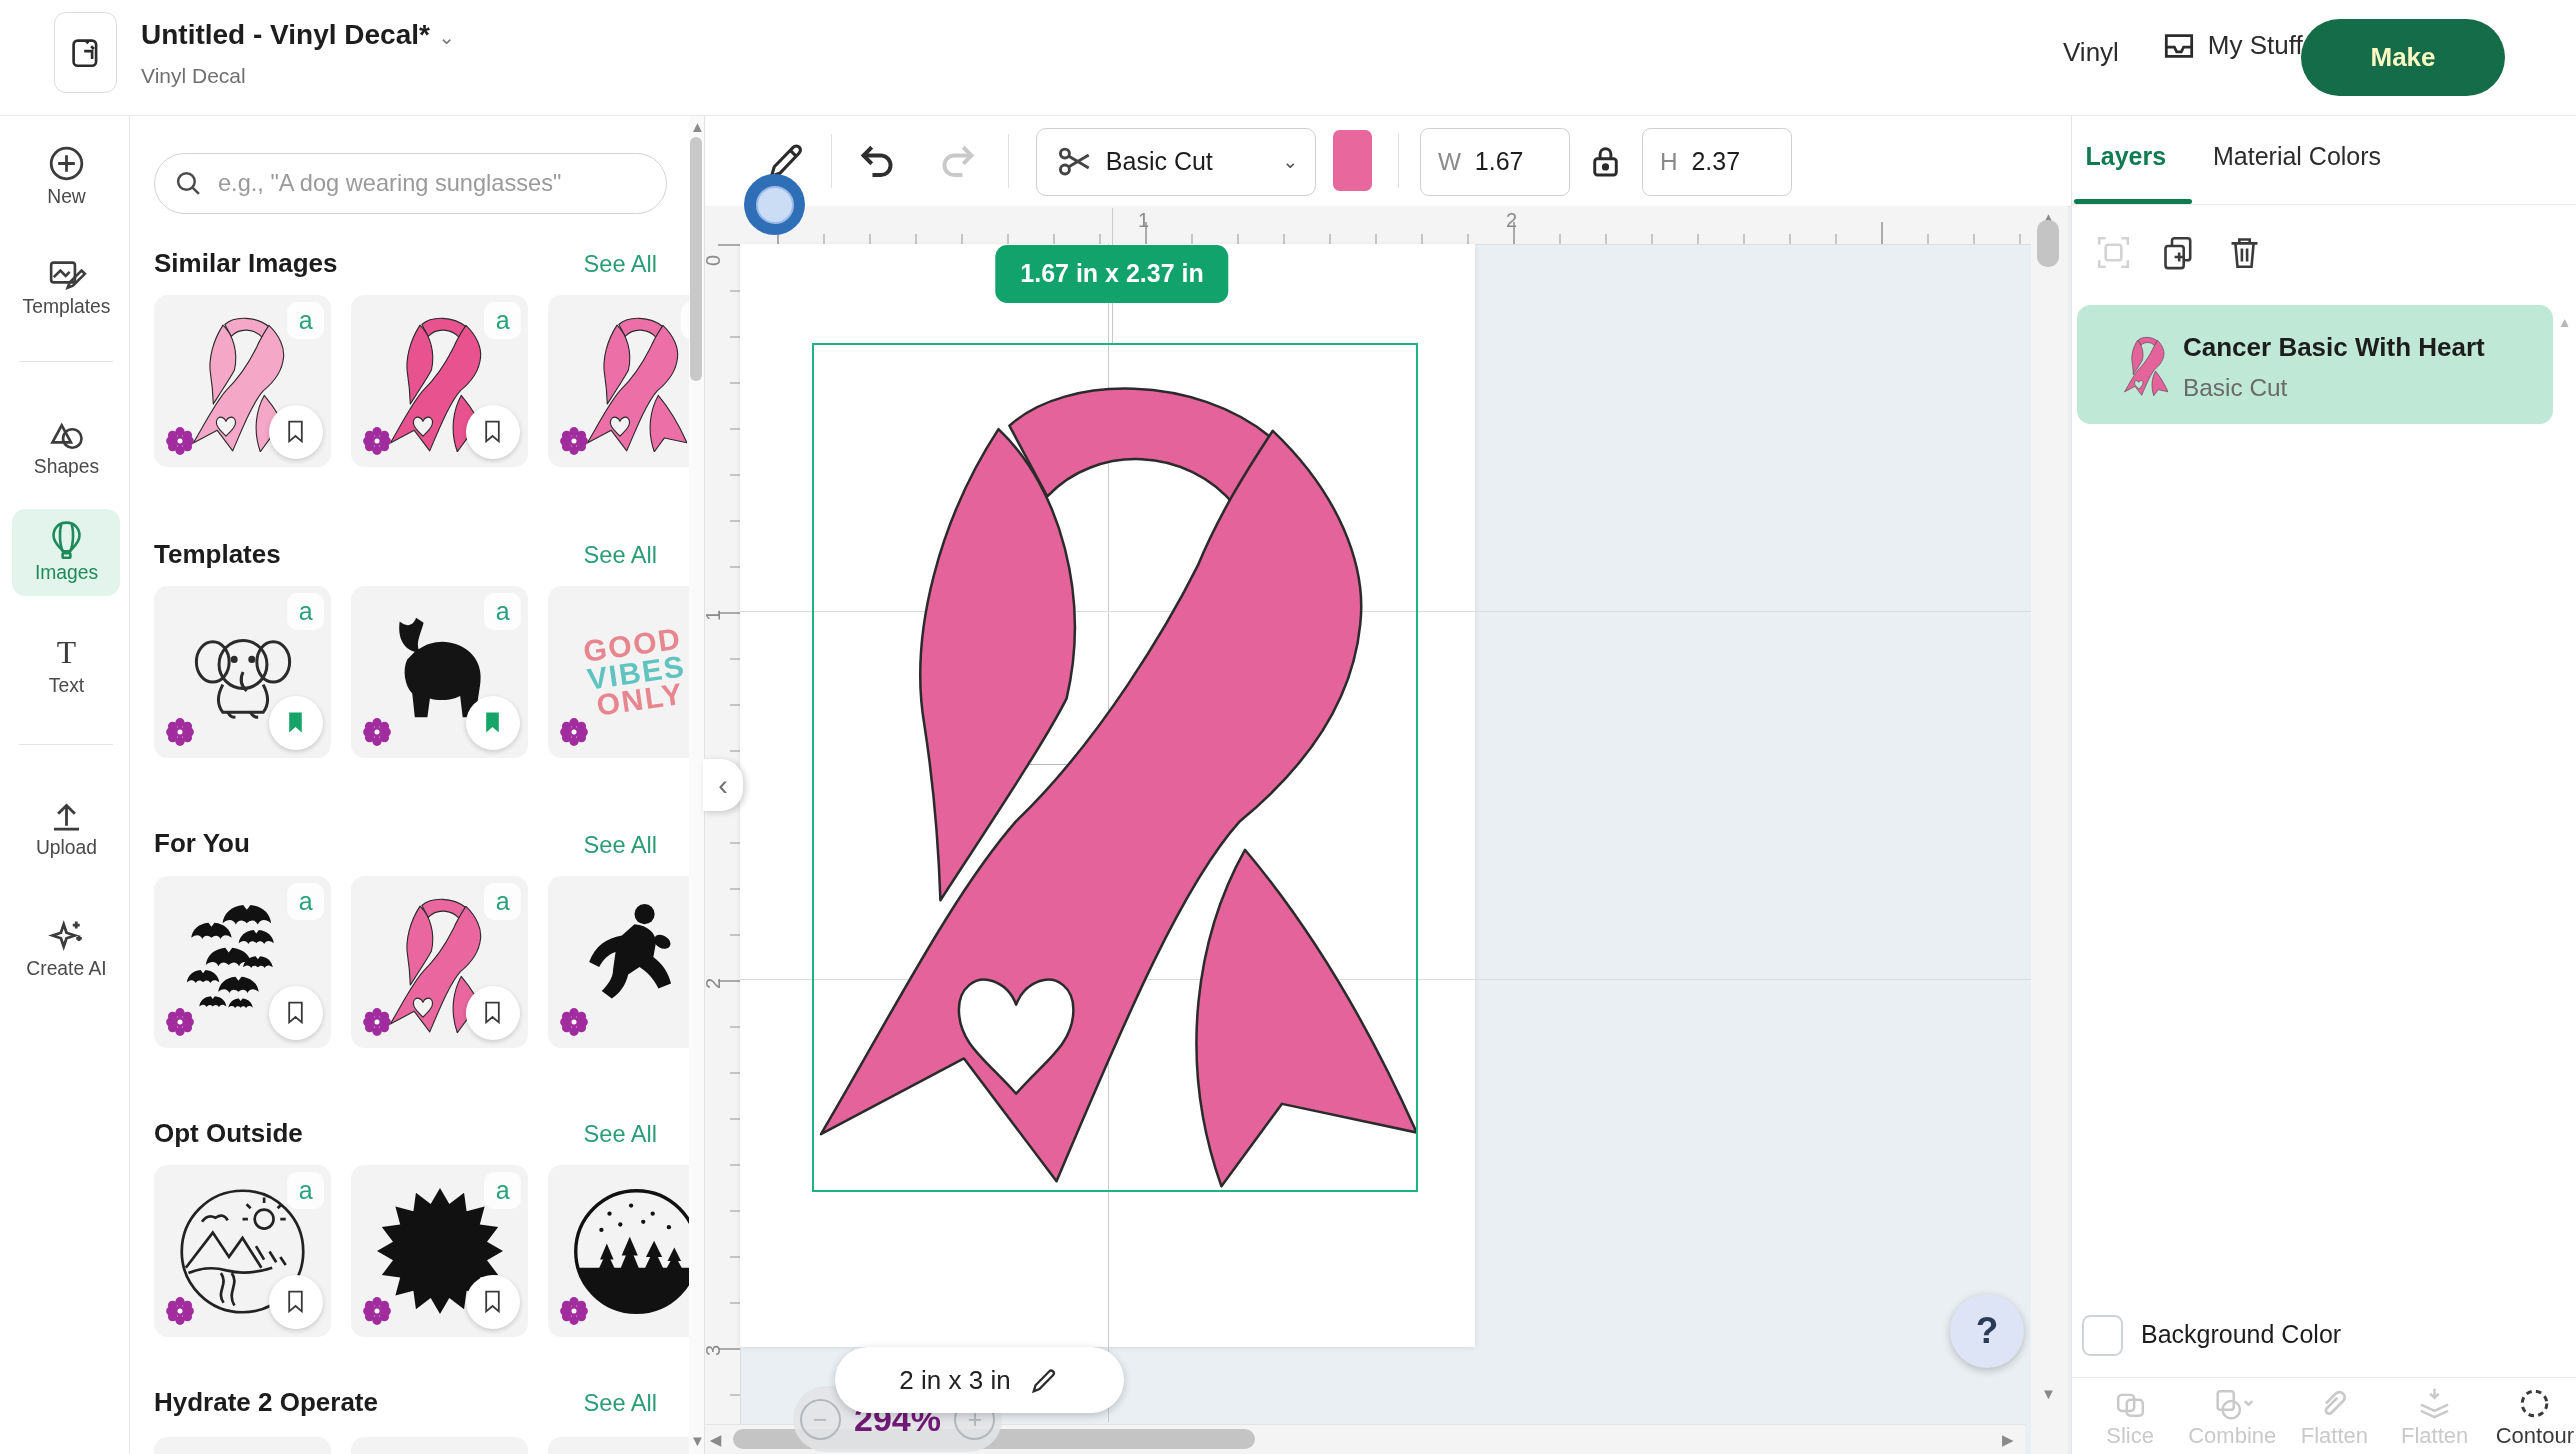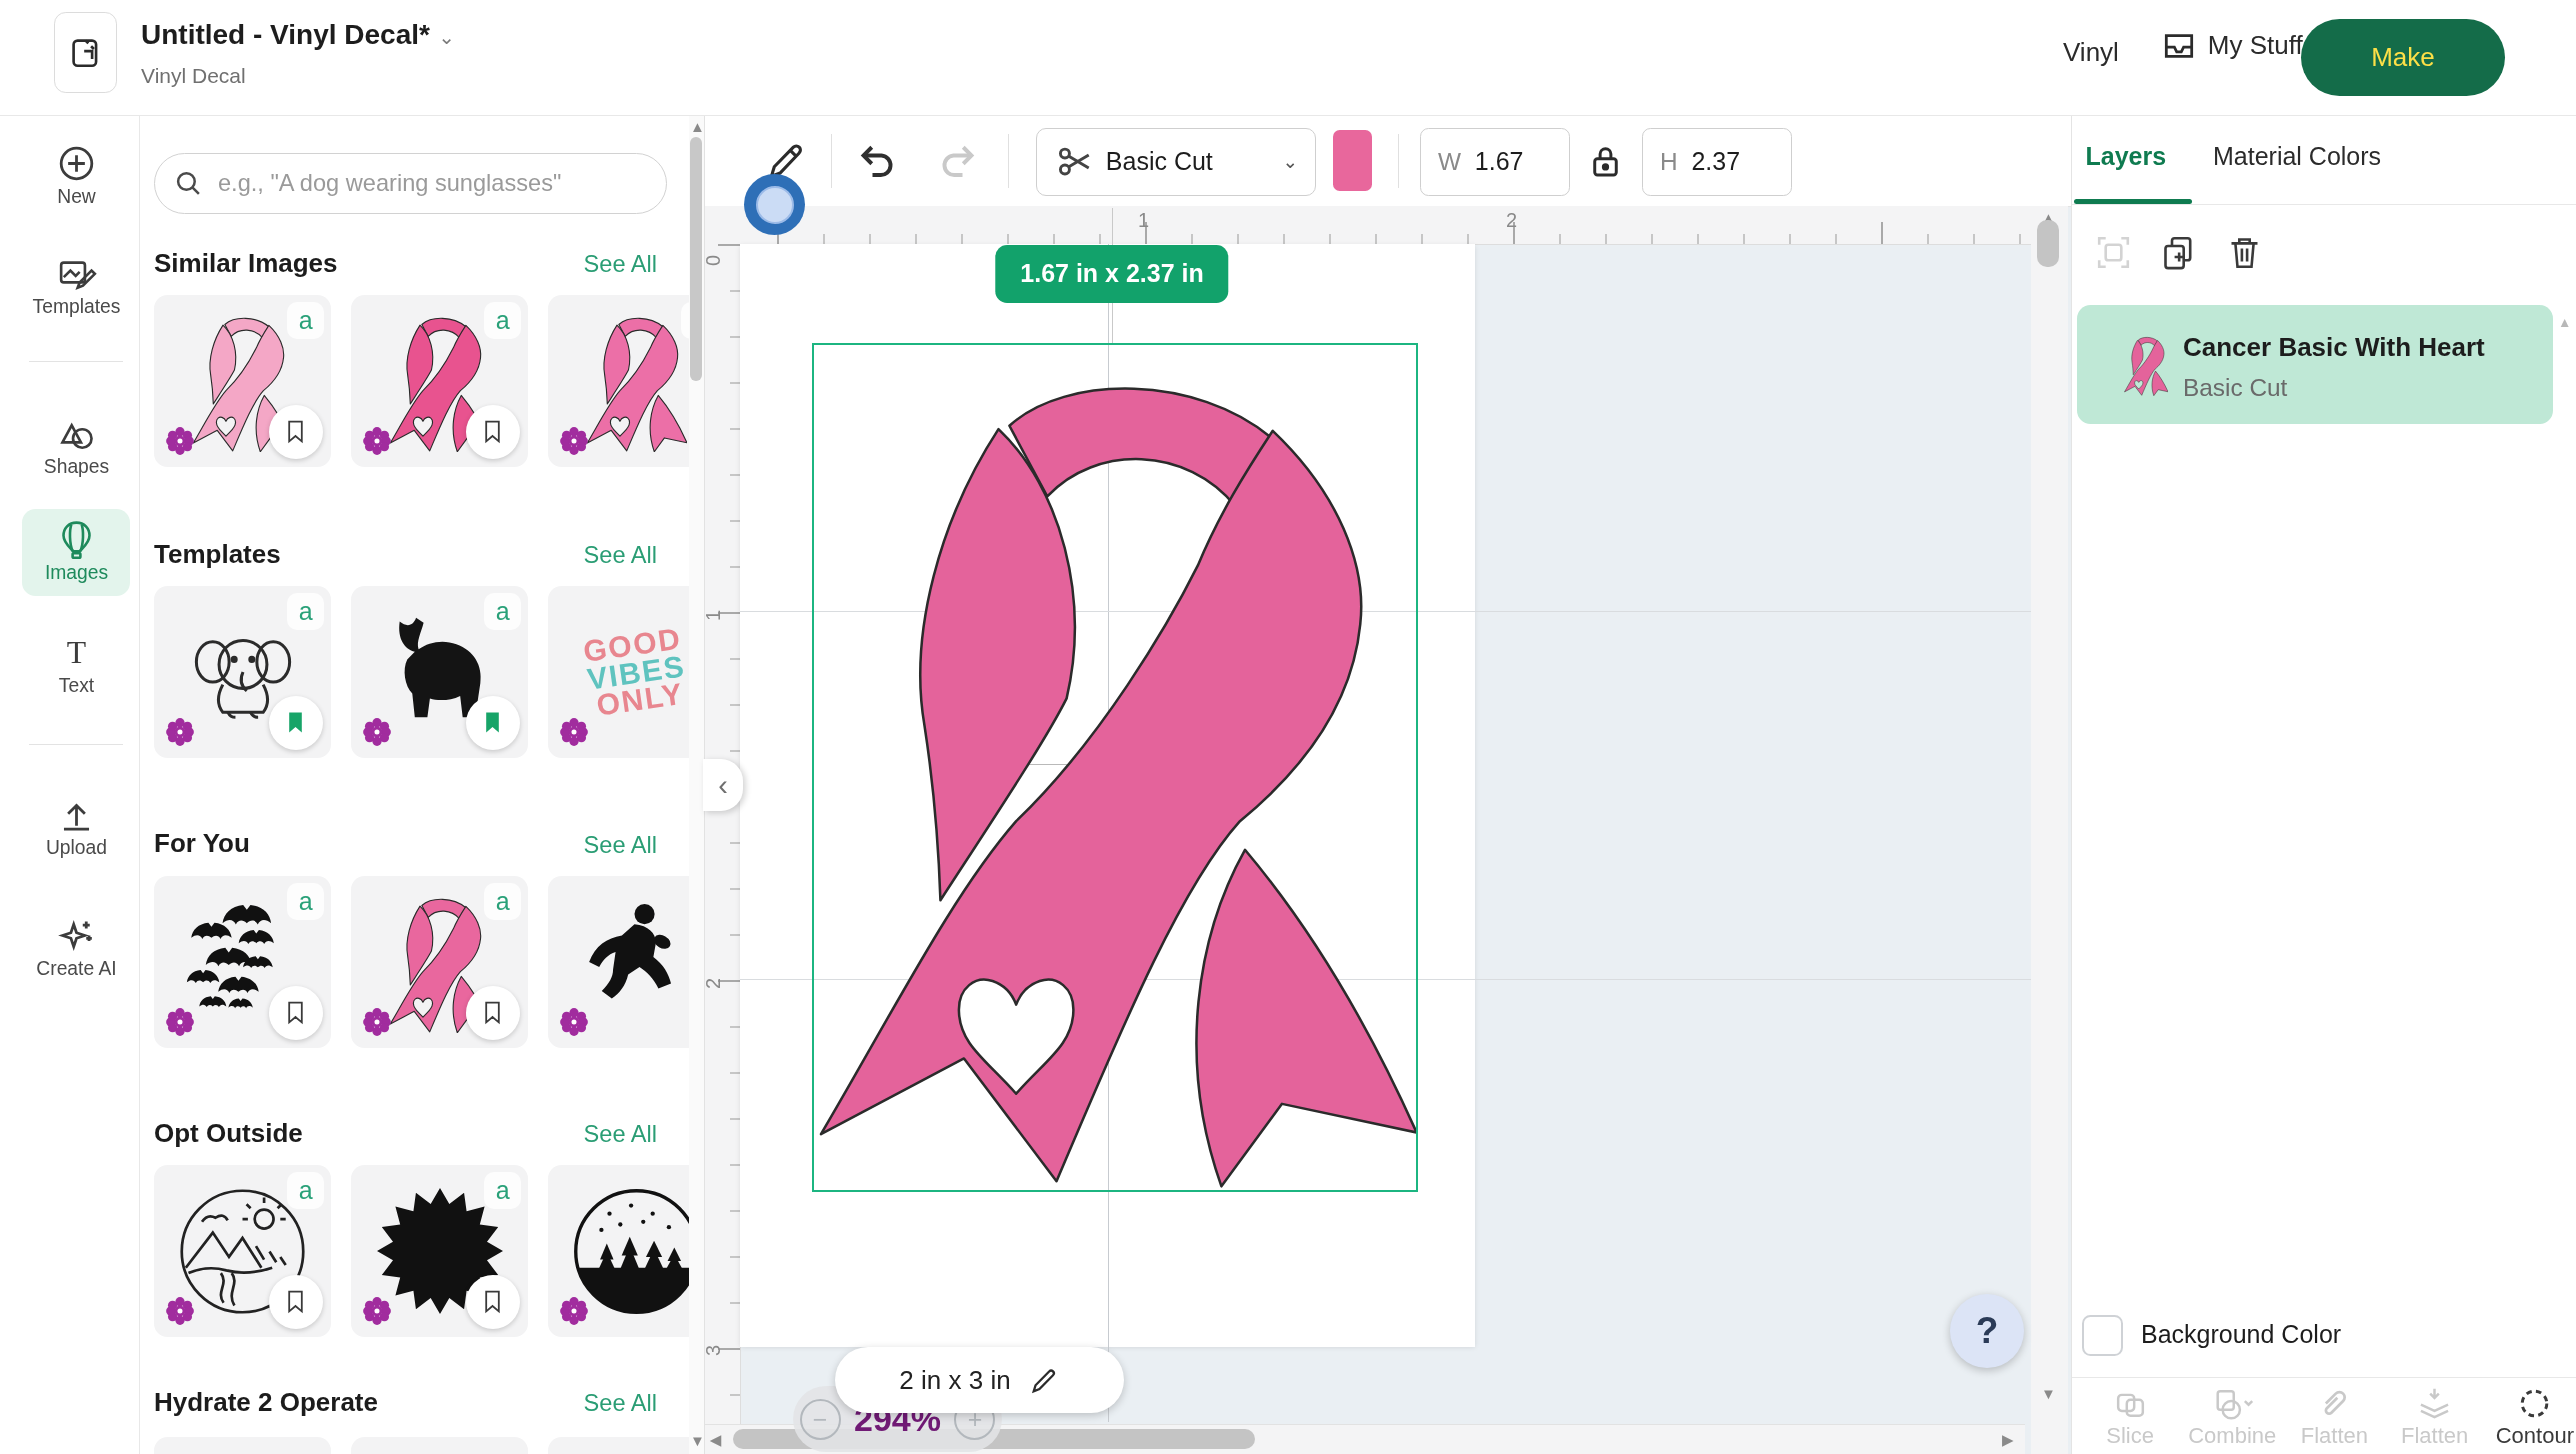--- a/index.html
+++ b/index.html
@@ -6,23 +6,23 @@
   #app{position:relative;width:2576px;height:1455px;overflow:hidden;background:#fff;}
   .abs{position:absolute;}
   
   #header{left:0;top:0;width:2576px;height:115px;background:#fff;border-bottom:1.7px solid #e8e8e8;z-index:40;}
   #logo-btn{left:54px;top:11.8px;width:61px;height:79px;border:1.7px solid #dcdcdc;border-radius:11.8px;display:flex;align-items:center;justify-content:center;background:#fff;}
   #doc-title{left:141px;top:18.5px;font-size:28px;font-weight:bold;color:#1d1d1d;}
   #doc-title .chev{color:#7a7a7a;font-size:20px;font-weight:normal;margin-left:8.4px;}
   #doc-subtitle{left:141px;top:64px;font-size:21px;color:#707070;}
   #save-btn{left:2063px;top:37px;font-size:26px;color:#2b2b2b;}
   #mystuff-btn{left:2162px;top:30px;display:flex;align-items:center;gap:11.8px;font-size:26px;color:#2b2b2b;}
-  #make-btn{left:2301px;top:18.5px;width:204px;height:77px;background:#146C49;color:#fde047;font-size:26px;font-weight:normal;border-radius:39px;display:flex;align-items:center;justify-content:center;}
-  
-  #rail{left:14px;top:115px;width:125px;height:1339px;background:#fff;border-right:1.7px solid #e8e8e8;z-index:30;}
+  #make-btn{left:2301px;top:18.5px;width:204px;height:77px;background:#146C49;color:#fef9c3;font-size:26px;font-weight:bold;border-radius:39px;display:flex;align-items:center;justify-content:center;}
+  
+  #rail{left:4px;top:115px;width:125px;height:1339px;background:#fff;border-right:1.7px solid #e8e8e8;z-index:30;}
   .rail-item{position:absolute;left:0;width:125px;text-align:center;color:#3c3c3c;}
   .rail-item .lbl{font-size:19.3px;color:#4a4a4a;margin-top:3.4px;}
   .rail-sel{position:absolute;left:8.4px;width:108px;height:87px;background:#E3F4EC;border-radius:13.5px;}
   .rail-div{position:absolute;left:15px;width:94px;height:0;border-top:1.7px solid #e3e3e3;}
   .greent{color:#1E8A5C !important;}
   
   #panel{left:125px;top:115px;width:579px;height:1339px;background:#fff;border-right:1.7px solid #e2e2e2;overflow:hidden;z-index:20;}
   #searchbox{left:29px;top:38px;width:511px;height:59px;border:1.7px solid #d2d2d2;border-radius:32px;display:flex;align-items:center;background:#fff;}
   #searchbox input{border:0;outline:0;flex:1;font-size:23.6px;color:#333;font-family:"Liberation Sans",sans-serif;background:transparent;}
   #searchbox input::placeholder{color:#9a9a9a;}

